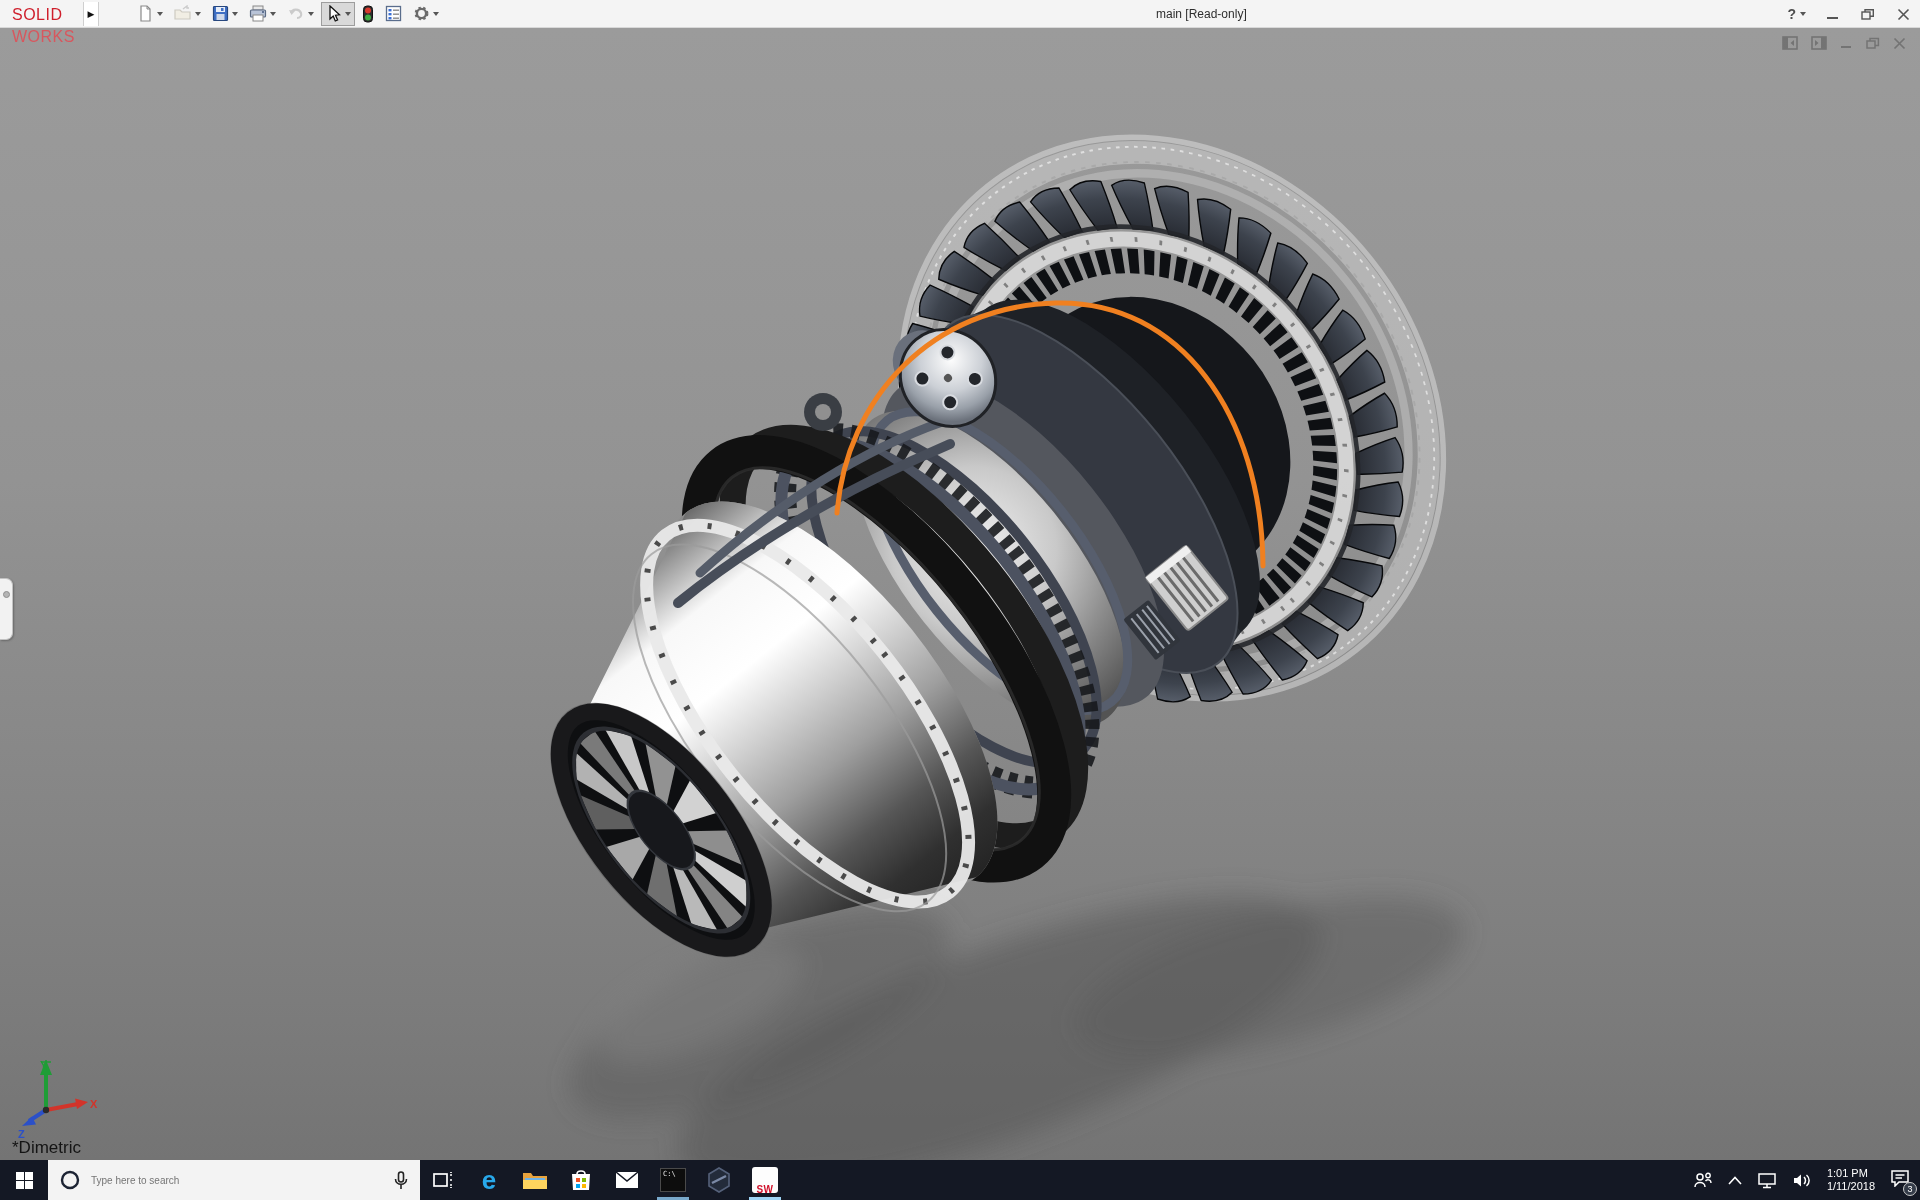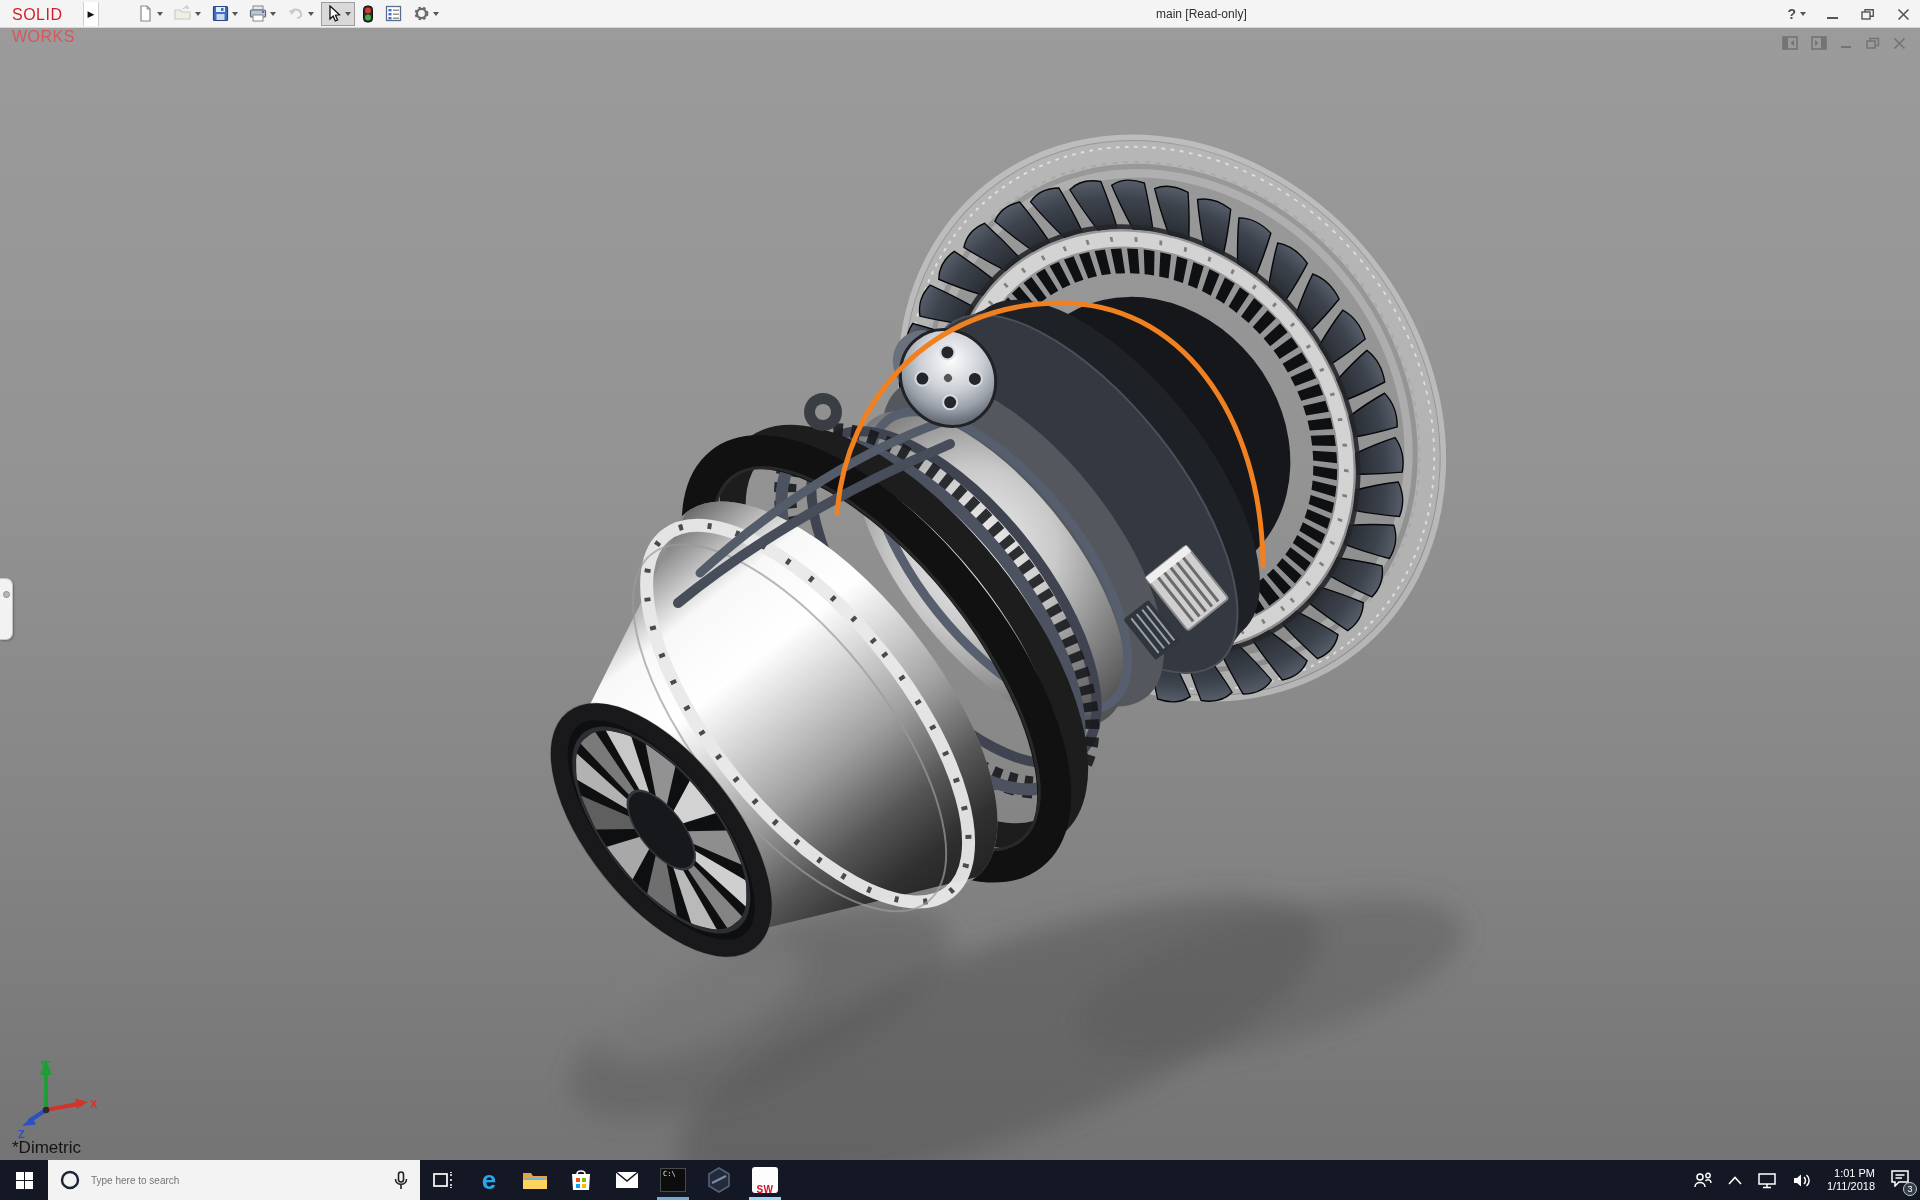--- a/index.html
+++ b/index.html
@@ -58,21 +58,21 @@
     font-size:10px; color:#5a5a5a; font-family:"Liberation Sans",sans-serif; }
   .tb-app { width:46px; position:relative; display:flex; align-items:center; justify-content:center; }
   .tb-app .indicator { position:absolute; bottom:0; left:7px; width:32px; height:3px; }
   .edge-glyph { font-size:26px; font-weight:bold; color:#28a8ea; line-height:26px; }
   .cmd-icon { width:26px; height:24px; background:#0d0d0d; border:1px solid #4a4a4a;
     font-family:"DejaVu Sans Mono",monospace; font-size:7px; color:#e8e8e8; padding:1px 2px; }
   .sw-icon { width:26px; height:26px; background:#fdfdfd; border-radius:3px; text-align:center; }
   .sw-top { font-size:10px; font-weight:bold; color:#d0112b; line-height:13px; letter-spacing:.5px;margin-top:16px; }
   .sw-bottom { font-size:7px; font-weight:bold; color:#d0112b; line-height:8px; }
   .tray { margin-left:auto; display:flex; align-items:center; gap:15px; padding-right:10px; }
-  .clock { text-align:right; color:#fff; font-size:11px; line-height:13px; }
+  .clock { text-align:left; color:#fff; font-size:11px; line-height:13px; }
   .action-center { position:relative; }
   .ac-badge { position:absolute; right:-7px; bottom:-5px; width:14px; height:14px; border-radius:50%;
     background:#353c49; border:1px solid #c9c9c9; color:#fff; font-size:9px;
     display:flex; align-items:center; justify-content:center; }
 </style>
 </head>
 <body>
 
 <div class="titlebar">
   <div class="logo">

